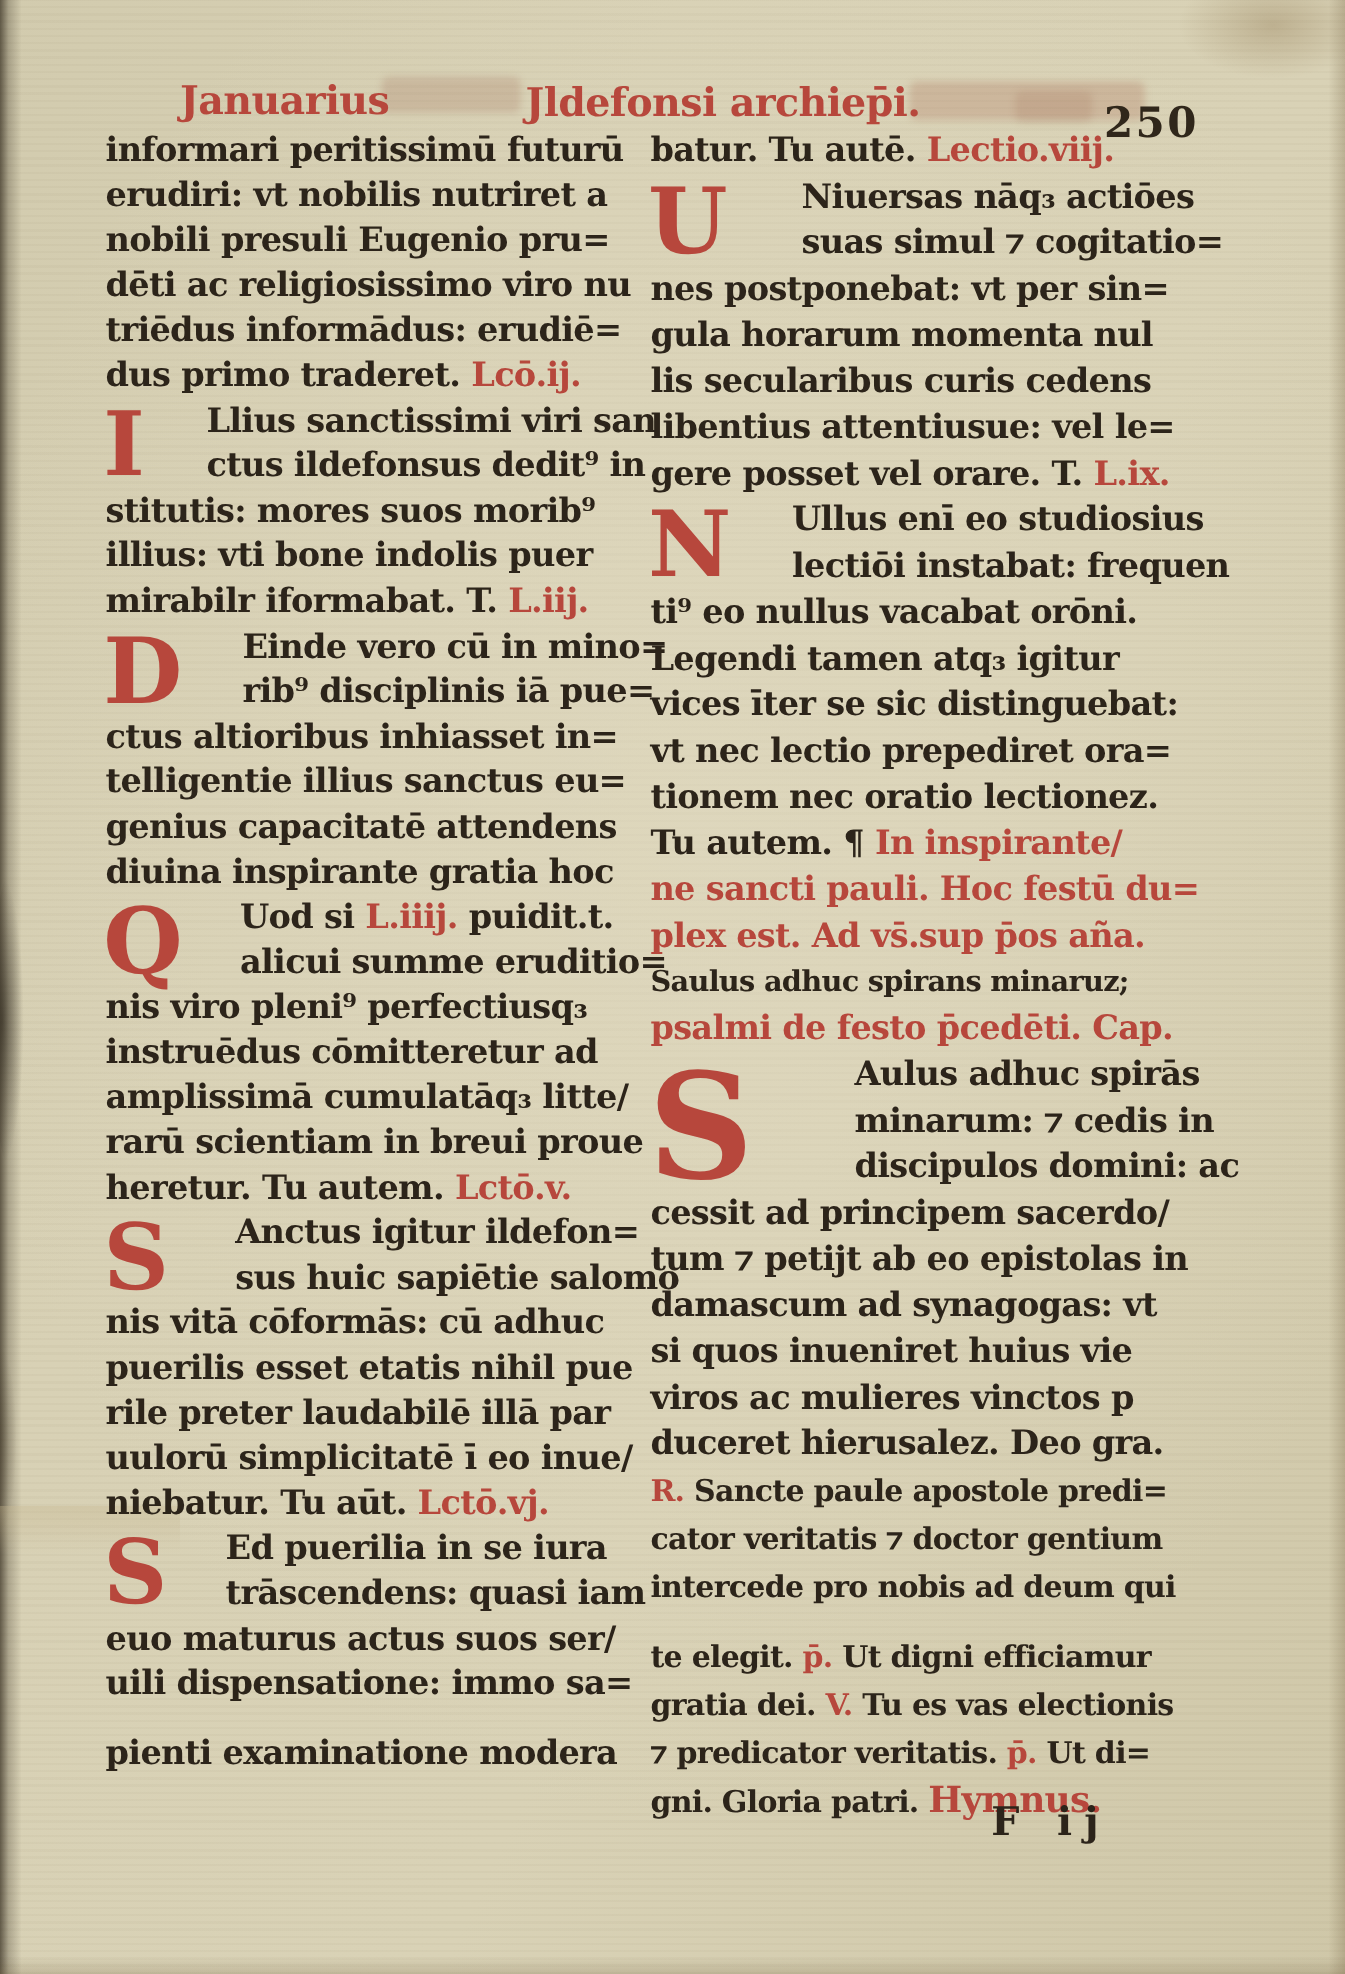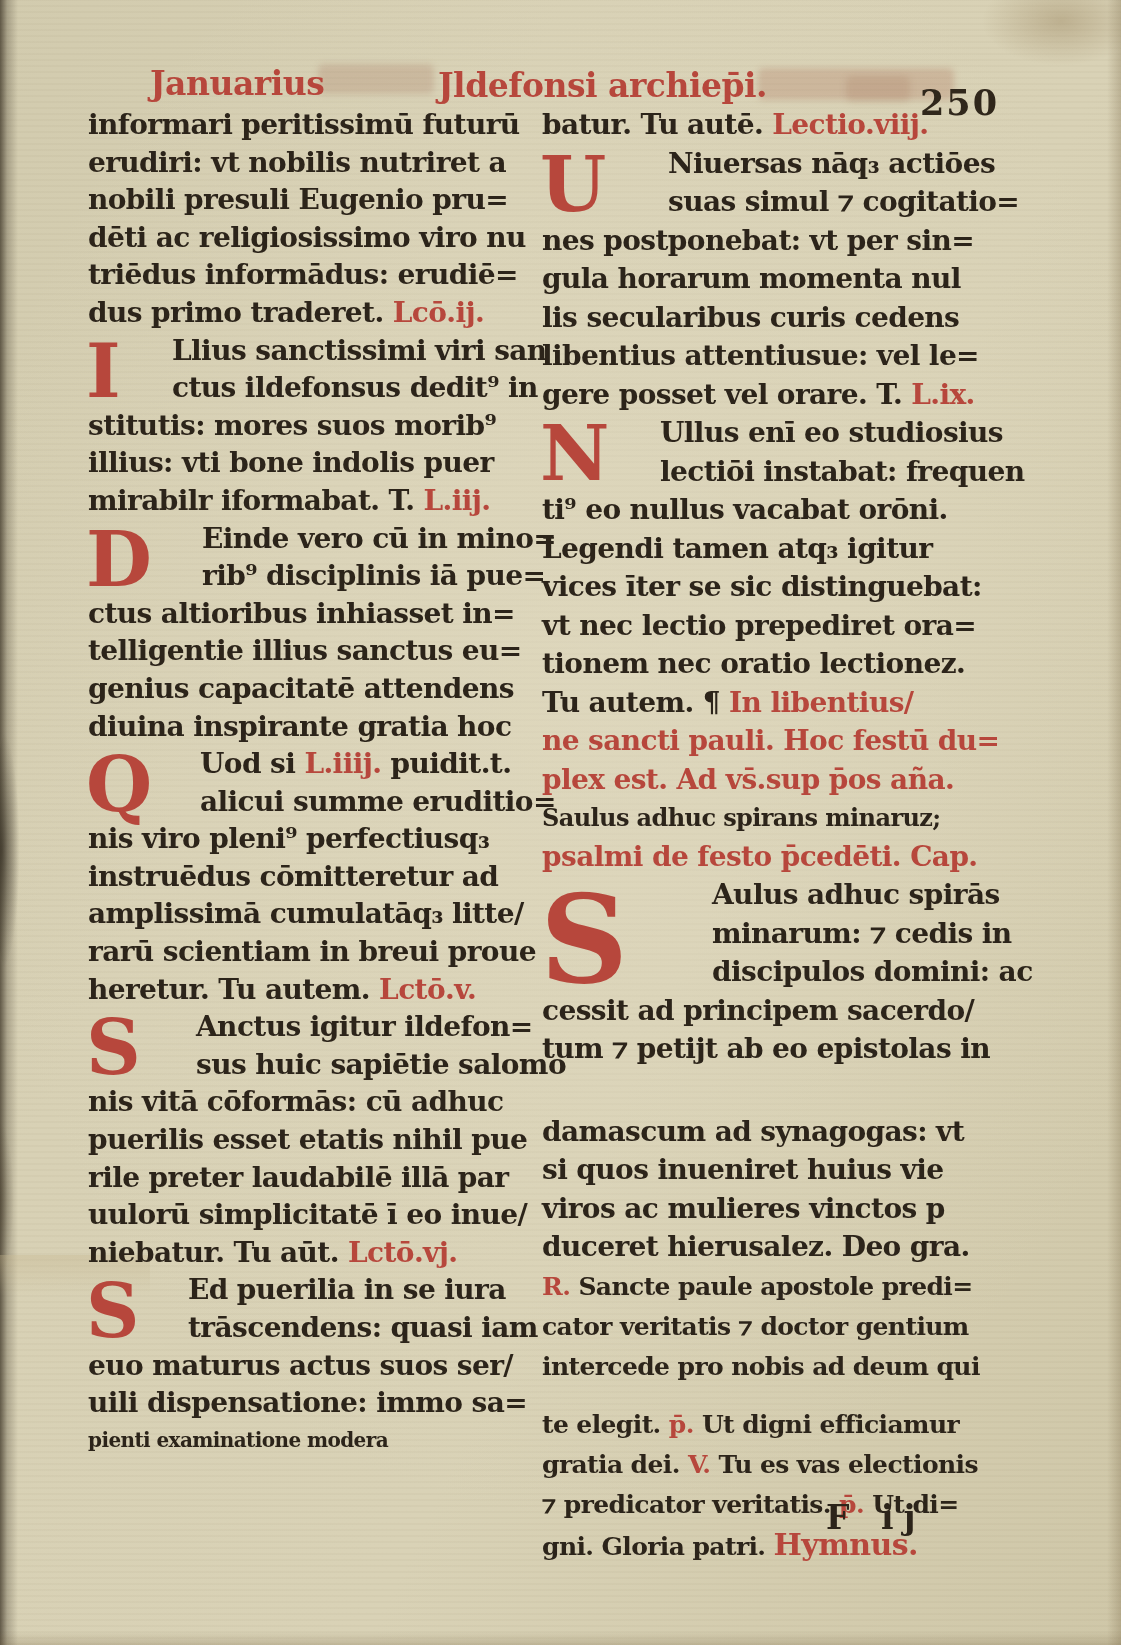--- a/index.html
+++ b/index.html
@@ -96,21 +96,21 @@
       <div class="ln" style="height: 37.6px; line-height: 37.6px; font-size: 28px; padding-left: 108px;"><span class="k">sus huic sapiētie salomo</span></div>
       <div class="ln" style="height: 37.6px; line-height: 37.6px; font-size: 28px;"><span class="k">nis vitā cōformās: cū adhuc</span></div>
       <div class="ln" style="height: 37.6px; line-height: 37.6px; font-size: 28px;"><span class="k">puerilis esset etatis nihil pue</span></div>
       <div class="ln" style="height: 37.6px; line-height: 37.6px; font-size: 28px;"><span class="k">rile preter laudabilē illā par</span></div>
       <div class="ln" style="height: 37.6px; line-height: 37.6px; font-size: 28px;"><span class="k">uulorū simplicitatē ī eo inue/</span></div>
       <div class="ln" style="height: 37.6px; line-height: 37.6px; font-size: 28px;"><span class="k">niebatur. Tu aūt. </span><span class="r">Lctō.vj.</span></div>
       <div class="ln" style="height: 37.6px; line-height: 37.6px; font-size: 28px; padding-left: 100px;"><span class="k">Ed puerilia in se iura</span></div>
       <div class="ln" style="height: 37.6px; line-height: 37.6px; font-size: 28px; padding-left: 100px;"><span class="k">trāscendens: quasi iam</span></div>
       <div class="ln" style="height: 37.6px; line-height: 37.6px; font-size: 28px;"><span class="k">euo maturus actus suos ser/</span></div>
       <div class="ln" style="height: 37.6px; line-height: 37.6px; font-size: 28px;"><span class="k">uili dispensatione: immo sa=</span></div>
-      <div class="ln" style="height: 37.6px; line-height: 37.6px; font-size: 20px;"><span class="k">pienti examinatione modera</span></div>
+      <div class="ln" style="height: 37.6px; line-height: 37.6px; font-size: 28px; margin-top: 20px;"><span class="k">pienti examinatione modera</span></div>
       <span class="drop" style="top: 227.6px; left: -2px; font-size: 74px;">I</span>
       <span class="drop" style="top: 415.6px; left: -2px; font-size: 76px;">D</span>
       <span class="drop" style="top: 641.2px; left: -2px; font-size: 76px;">Q</span>
       <span class="drop" style="top: 904.4px; left: -2px; font-size: 76px;">S</span>
       <span class="drop" style="top: 1167.6px; left: -2px; font-size: 74px;">S</span>
     </div>
   <div id="col-right" class="col">
       <div class="ln" style="height: 38.5px; line-height: 38.5px; font-size: 28px;"><span class="k">batur. Tu autē. </span><span class="r">Lectio.viij.</span></div>
       <div class="ln" style="height: 38.5px; line-height: 38.5px; font-size: 28px; padding-left: 126px;"><span class="k">Niuersas nāq₃ actiōes</span></div>
       <div class="ln" style="height: 38.5px; line-height: 38.5px; font-size: 28px; padding-left: 126px;"><span class="k">suas simul ⁊ cogitatio=</span></div>
@@ -119,31 +119,31 @@
       <div class="ln" style="height: 38.5px; line-height: 38.5px; font-size: 28px;"><span class="k">lis secularibus curis cedens</span></div>
       <div class="ln" style="height: 38.5px; line-height: 38.5px; font-size: 28px;"><span class="k">libentius attentiusue: vel le=</span></div>
       <div class="ln" style="height: 38.5px; line-height: 38.5px; font-size: 28px;"><span class="k">gere posset vel orare. T. </span><span class="r">L.ix.</span></div>
       <div class="ln" style="height: 38.5px; line-height: 38.5px; font-size: 28px; padding-left: 118px;"><span class="k">Ullus enī eo studiosius</span></div>
       <div class="ln" style="height: 38.5px; line-height: 38.5px; font-size: 28px; padding-left: 118px;"><span class="k">lectiōi instabat: frequen</span></div>
       <div class="ln" style="height: 38.5px; line-height: 38.5px; font-size: 28px;"><span class="k">ti⁹ eo nullus vacabat orōni.</span></div>
       <div class="ln" style="height: 38.5px; line-height: 38.5px; font-size: 28px;"><span class="k">Legendi tamen atq₃ igitur</span></div>
       <div class="ln" style="height: 38.5px; line-height: 38.5px; font-size: 28px;"><span class="k">vices īter se sic distinguebat:</span></div>
       <div class="ln" style="height: 38.5px; line-height: 38.5px; font-size: 28px;"><span class="k">vt nec lectio prepediret ora=</span></div>
       <div class="ln" style="height: 38.5px; line-height: 38.5px; font-size: 28px;"><span class="k">tionem nec oratio lectionez.</span></div>
-      <div class="ln" style="height: 38.5px; line-height: 38.5px; font-size: 28px;"><span class="k">Tu autem. ¶ </span><span class="r">In libentius/</span></div>
+      <div class="ln" style="height: 38.5px; line-height: 38.5px; font-size: 28px;"><span class="k">Tu autem. ¶ </span><span class="r">In inspirante/</span></div>
       <div class="ln" style="height: 38.5px; line-height: 38.5px; font-size: 28px;"><span class="r">ne sancti pauli. Hoc festū du=</span></div>
       <div class="ln" style="height: 38.5px; line-height: 38.5px; font-size: 28px;"><span class="r">plex est. Ad vs̄.sup p̄os aña.</span></div>
       <div class="ln" style="height: 38.5px; line-height: 38.5px; font-size: 24px;"><span class="k">Saulus adhuc spirans minaruz;</span></div>
       <div class="ln" style="height: 38.5px; line-height: 38.5px; font-size: 28px;"><span class="r">psalmi de festo p̄cedēti. Cap.</span></div>
       <div class="ln" style="height: 38.5px; line-height: 38.5px; font-size: 28px; padding-left: 170px;"><span class="k">Aulus adhuc spirās</span></div>
       <div class="ln" style="height: 38.5px; line-height: 38.5px; font-size: 28px; padding-left: 170px;"><span class="k">minarum: ⁊ cedis in</span></div>
       <div class="ln" style="height: 38.5px; line-height: 38.5px; font-size: 28px; padding-left: 170px;"><span class="k">discipulos domini: ac</span></div>
       <div class="ln" style="height: 38.5px; line-height: 38.5px; font-size: 28px;"><span class="k">cessit ad principem sacerdo/</span></div>
       <div class="ln" style="height: 38.5px; line-height: 38.5px; font-size: 28px;"><span class="k">tum ⁊ petijt ab eo epistolas in</span></div>
-      <div class="ln" style="height: 38.5px; line-height: 38.5px; font-size: 28px; margin-top: 44px;"><span class="k">damascum ad synagogas: vt</span></div>
+      <div class="ln" style="height: 38.5px; line-height: 38.5px; font-size: 28px;"><span class="k">damascum ad synagogas: vt</span></div>
       <div class="ln" style="height: 38.5px; line-height: 38.5px; font-size: 28px;"><span class="k">si quos inueniret huius vie</span></div>
       <div class="ln" style="height: 38.5px; line-height: 38.5px; font-size: 28px;"><span class="k">viros ac mulieres vinctos p</span></div>
       <div class="ln" style="height: 38.5px; line-height: 38.5px; font-size: 28px;"><span class="k">duceret hierusalez. Deo gra.</span></div>
       <div class="ln" style="height: 40px; line-height: 40px; font-size: 25px;"><span class="r">R. </span><span class="k">Sancte paule apostole predi=</span></div>
       <div class="ln" style="height: 40px; line-height: 40px; font-size: 25px;"><span class="k">cator veritatis ⁊ doctor gentium</span></div>
       <div class="ln" style="height: 40px; line-height: 40px; font-size: 25px;"><span class="k">intercede pro nobis ad deum qui</span></div>
       <div class="ln" style="height: 40px; line-height: 40px; font-size: 25px; margin-top: 18px;"><span class="k">te elegit. </span><span class="r">p̄. </span><span class="k">Ut digni efficiamur</span></div>
       <div class="ln" style="height: 40px; line-height: 40px; font-size: 25px;"><span class="k">gratia dei. </span><span class="r">V. </span><span class="k">Tu es vas electionis</span></div>
       <div class="ln" style="height: 40px; line-height: 40px; font-size: 25px;"><span class="k">⁊ predicator veritatis. </span><span class="r">p̄. </span><span class="k">Ut di=</span></div>
       <div class="ln" style="height: 40px; line-height: 40px; font-size: 25px;"><span class="k">gni. Gloria patri. </span><span class="rb">Hymnus.</span></div>

